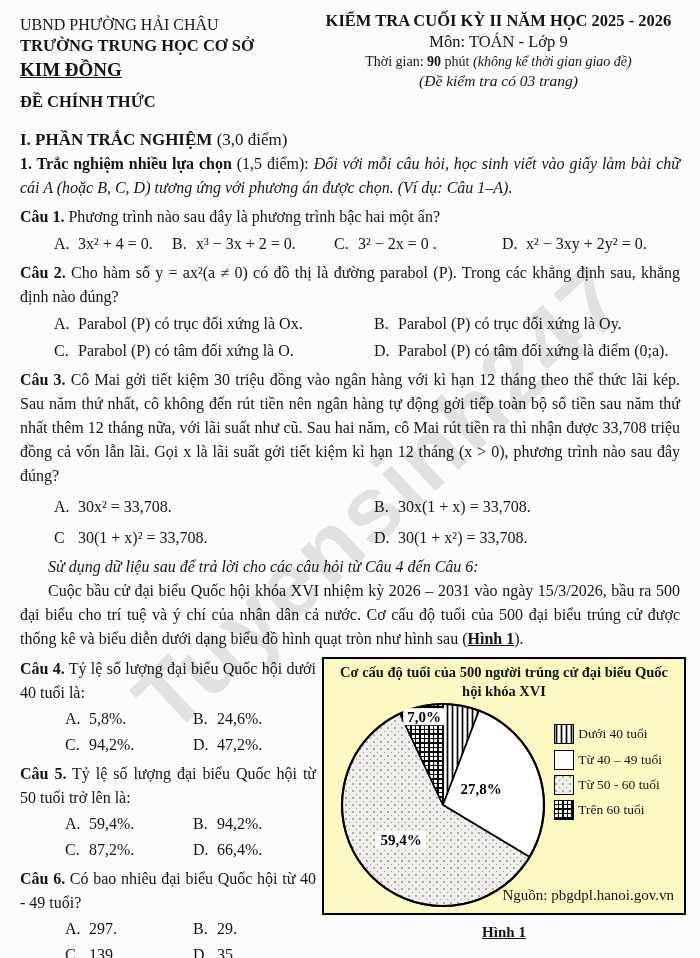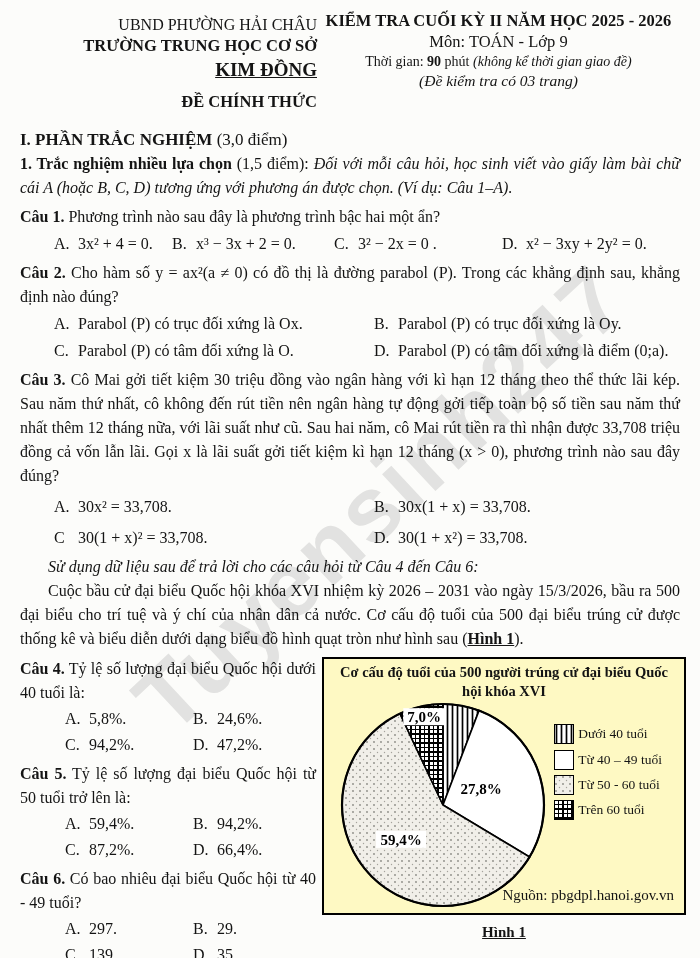--- a/index.html
+++ b/index.html
@@ -12,21 +12,21 @@
   .content{position:relative;z-index:1;padding:10px 20px 0 20px;}
   .watermark{
     position:absolute;z-index:0;top:430px;left:-70px;width:900px;
     transform:rotate(-43deg);transform-origin:center;
     font-family:"Liberation Sans","DejaVu Sans",sans-serif;
     font-size:92px;font-weight:bold;letter-spacing:2px;text-align:center;
     color:rgba(125,125,125,0.20);white-space:nowrap;pointer-events:none;
   }
   
   .hdr{display:flex;align-items:flex-start;}
-  .hdr-left{width:45%;text-align:right;line-height:1.32;padding-top:4px;}
+  .hdr-left{width:45%;text-align:left;line-height:1.32;padding-top:4px;}
   .hdr-right{width:55%;text-align:center;line-height:1.3;}
   .hl1{font-size:16px;}
   .hl2{font-size:16.5px;font-weight:bold;}
   .hl3{font-size:19px;font-weight:bold;text-decoration:underline;}
   .hl4{font-size:16.5px;font-weight:bold;margin-top:9px;}
   .hr1{font-size:16.5px;font-weight:bold;}
   .hr2{font-size:16.5px;font-weight:normal;}
   .hr3{font-size:14px;}
   .hr4{font-size:15.5px;font-style:italic;}
   .b{font-weight:bold;} .i{font-style:italic;} .u{text-decoration:underline;}

